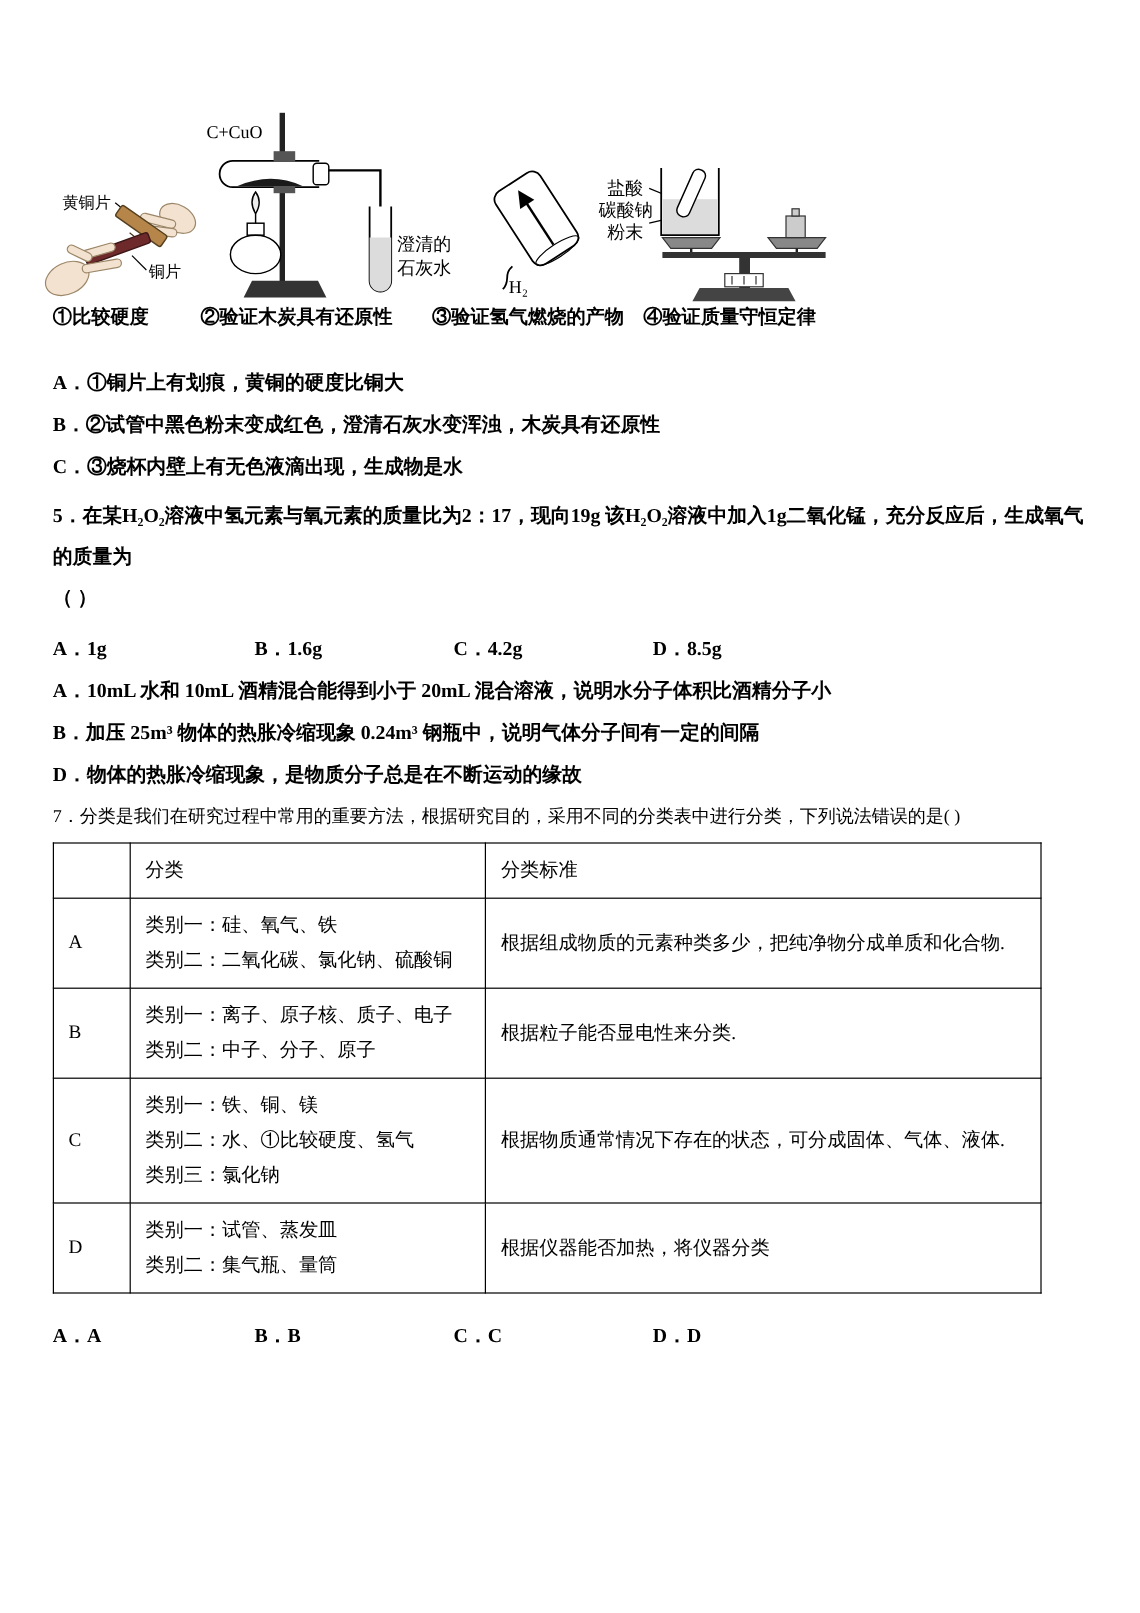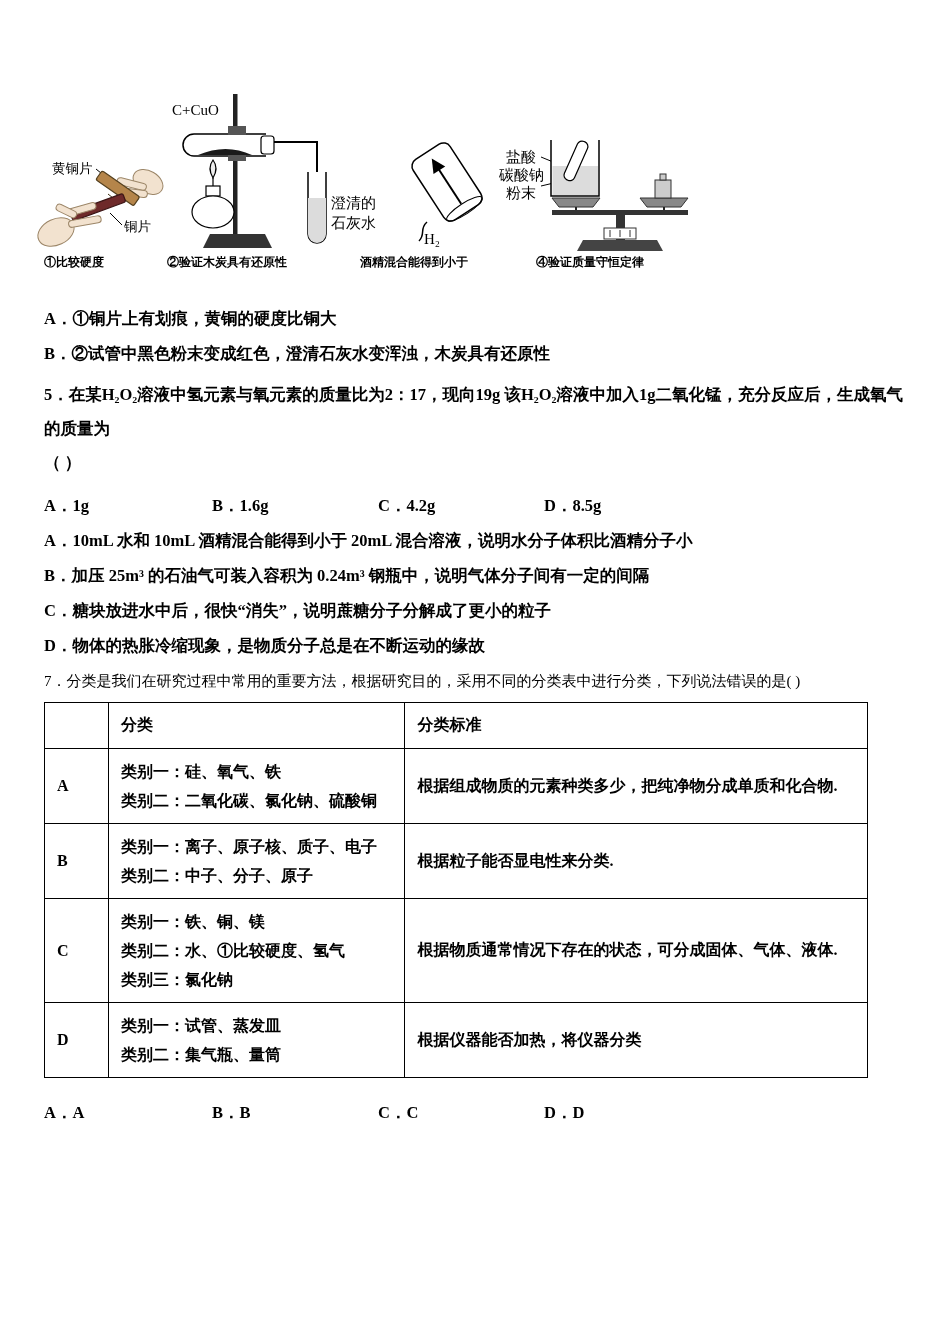--- a/index.html
+++ b/index.html
@@ -7,37 +7,37 @@
   body {
     width:950px; height:1344px; position:relative;
     font-family:"Liberation Serif","DejaVu Serif",serif;
     color:#000;
   }
   .page { position:absolute; inset:0; overflow:hidden; }
 
   
   .diagram-strip { position:absolute; left:0; top:82px; width:950px; height:172px; }
   .captions { position:absolute; top:254px; left:0; width:950px; height:24px;
-              font-size:12px; font-weight:bold; }
+              font-size:16px; font-weight:bold; }
   .captions span { position:absolute; top:0; white-space:nowrap; }
   #cap1{left:44px;} #cap2{left:167px;text-align:center;} #cap3{left:360px;} #cap4{left:536px;}
 
   
   .content { position:absolute; top:308px; left:44px; width:868px; font-size:16.5px; }
   .opt  { font-weight:bold; line-height:22px; margin-bottom:13px; white-space:nowrap; }
   .stem { font-weight:bold; line-height:34px; }
   .paren { line-height:22px; margin:6px 0 12px 0; font-weight:bold; }
   .optrow { display:flex; font-weight:bold; line-height:22px; margin-bottom:12px; }
   .optrow .w1 { width:168px; } .optrow .w2 { width:166px; } .optrow .w3 { width:166px; }
   .qgap { margin-bottom:13px;margin-top:21px; }
   .stem7 { font-weight:normal; font-size:15px; line-height:22px; margin:4px 0 10px 0; }
 
   
   table.cls-table { border-collapse:collapse; table-layout:fixed; width:824px;
-                    font-size:16px; font-weight:bold; }
+                    font-size:16px; font-weight:normal; }
   table.cls-table td { border:1px solid #000; vertical-align:middle; }
   td.c-letter { width:64px;  padding-left:12px; }
   td.c-cat    { width:296px; padding:8px 4px 8px 12px; }
   td.c-std    { width:462px; padding:0 10px 0 12px; }
   tr.thead td { height:46px; }
   td.c-cat div { line-height:29px; white-space:nowrap; }
   .answers { margin-top:24px; }
 
   svg text { font-family:"Liberation Serif","DejaVu Serif",serif; }
   .dlabel { font-size:15px; }
@@ -142,41 +142,41 @@
           <line x1="630" y1="148" x2="630" y2="155" stroke="#333" stroke-width="1"></line>
           <path d="M583 158 L657 158 L663 169 L577 169 Z" fill="#444"></path>
         </g>
       </g>
     </svg>
   </div>
 
   <div class="captions">
     <span id="cap1">①比较硬度</span>
     <span id="cap2">②验证木炭具有还原性</span>
-    <span id="cap3">酒精混合能得到小于</span>
+    <span id="cap3">③验证氢气燃烧的产物</span>
     <span id="cap4">④验证质量守恒定律</span>
   </div>
 
   <div class="content">
 
     <div class="opt">A．①铜片上有划痕，黄铜的硬度比铜大</div>
     <div class="opt">B．②试管中黑色粉末变成红色，澄清石灰水变浑浊，木炭具有还原性</div>
+    <div class="opt">C．③烧杯内壁上有无色液滴出现，生成物是水</div>
 
     <div class="stem">5．在某H₂O₂溶液中氢元素与氧元素的质量比为2：17，现向19g 该H₂O₂溶液中加入1g二氧化锰，充分反应后，生成氧气的质量为</div>
     <div class="paren">（ ）</div>
     <div class="optrow qgap">
       <span class="w1">A．1g</span>
       <span class="w2">B．1.6g</span>
       <span class="w3">C．4.2g</span>
       <span>D．8.5g</span>
     </div>
 
     <div class="opt">A．10mL 水和 10mL 酒精混合能得到小于 20mL 混合溶液，说明水分子体积比酒精分子小</div>
-    <div class="opt">B．加压 25m³ 的石油气可装入容积为 0.24m³ 钢瓶中，说明气体分子间有一定的间隔</div>
-    <div class="opt">C．糖块放进水中后，很快“消失”，说明蔗糖分子分解成了更小的粒子</div>
+    <div class="opt">B．加压 25m³ 物体的热胀冷缩现象 0.24m³ 钢瓶中，说明气体分子间有一定的间隔</div>
     <div class="opt">D．物体的热胀冷缩现象，是物质分子总是在不断运动的缘故</div>
 
     <div class="stem7">7．分类是我们在研究过程中常用的重要方法，根据研究目的，采用不同的分类表中进行分类，下列说法错误的是( )</div>
 
     <table class="cls-table">
       <tbody>
           <tr class="thead">
         <td class="c-letter"></td>
         <td class="c-cat">分类</td>
         <td class="c-std">分类标准</td>

